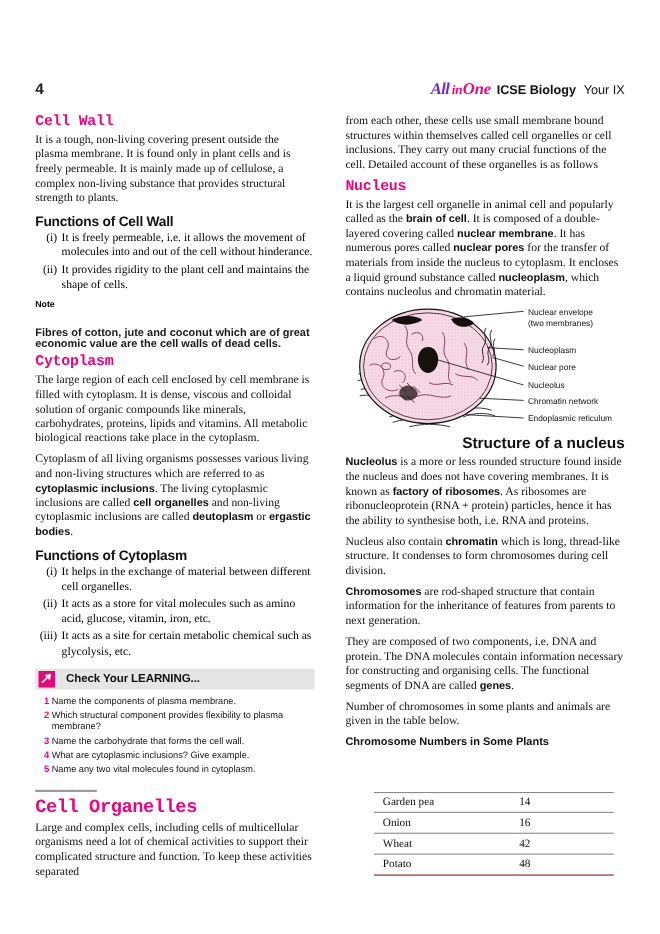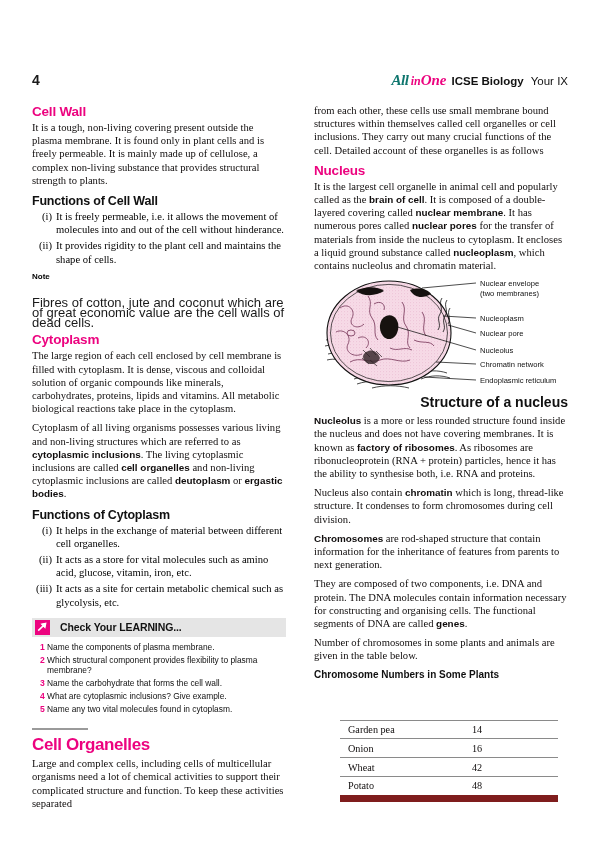--- a/index.html
+++ b/index.html
@@ -44,21 +44,21 @@
     display: flex;
     align-items: baseline;
     gap: 5px;
     white-space: nowrap;
   }
   .brand-all {
     font-family: "Liberation Serif", serif;
     font-weight: bold;
     font-style: italic;
     font-size: 15px;
-    color: #0f766e;
+    color: #6d28d9;
     letter-spacing: -0.4px;
   }
   .brand-in {
     font-family: "Liberation Serif", serif;
     font-weight: bold;
     font-style: italic;
     font-size: 12px;
     color: #EC037F;
     margin-left: -3px;
     margin-right: -2px;
@@ -88,21 +88,21 @@
   
   .col {
     position: absolute;
     top: 104px;
     width: 254px;
   }
   .col-left  { left: 32px; }
   .col-right { left: 314px; }
 
   h2.sec {
-    font-family: Liberation Sans, sans-serif;
+    font-family: Liberation Mono, monospace;
     font-weight: bold;
     font-size: 13.5px;
     color: #EC037F;
     margin: 0 0 2px 0;
     letter-spacing: -0.2px;
   }
   h2.sec.big {
     font-size: 17px;
     letter-spacing: -0.4px;
     margin-top: 5px;
@@ -156,24 +156,25 @@
   }
   .note-label {
     font-family: "Liberation Sans", sans-serif;
     font-weight: bold;
     font-size: 8px;
     flex: 0 0 26px;
     padding-top: 0.5px;
   }
   .note-text {
     font-family: "Liberation Sans", sans-serif;
-    font-size: 13px;
+    font-size: 10px;
     line-height: 10px;
     color: #1a1a1a;
     flex: 1;
+    font-weight: bold;
   }
 
   
   .cyl {
     margin-top: 9px;
     width: 254px;
   }
   .cyl-bar {
     background: #e5e5e5;
     height: 19px;
@@ -255,21 +256,21 @@
     margin-left: 26px;
     margin-top: 40px;
   }
   table.chrom td {
     font-family: "Liberation Serif", serif;
     font-size: 10.2px;
     padding: 3.4px 0 3.4px 8px;
     border-top: 1px solid #8a8a8a;
     color: #100d0d;
   }
-  table.chrom tr:last-child td { border-bottom: 7px solid #7f1d1d; }
+  table.chrom tr:last-child td { border-bottom: 1px solid #7f1d1d; }
   table.chrom td.num { padding-left: 0; width: 86px; }
 </style>
 </head>
 <body>
 
 <div class="page">
 
   <div class="header">
     <div class="page-number">4</div>
     <div class="brand">

